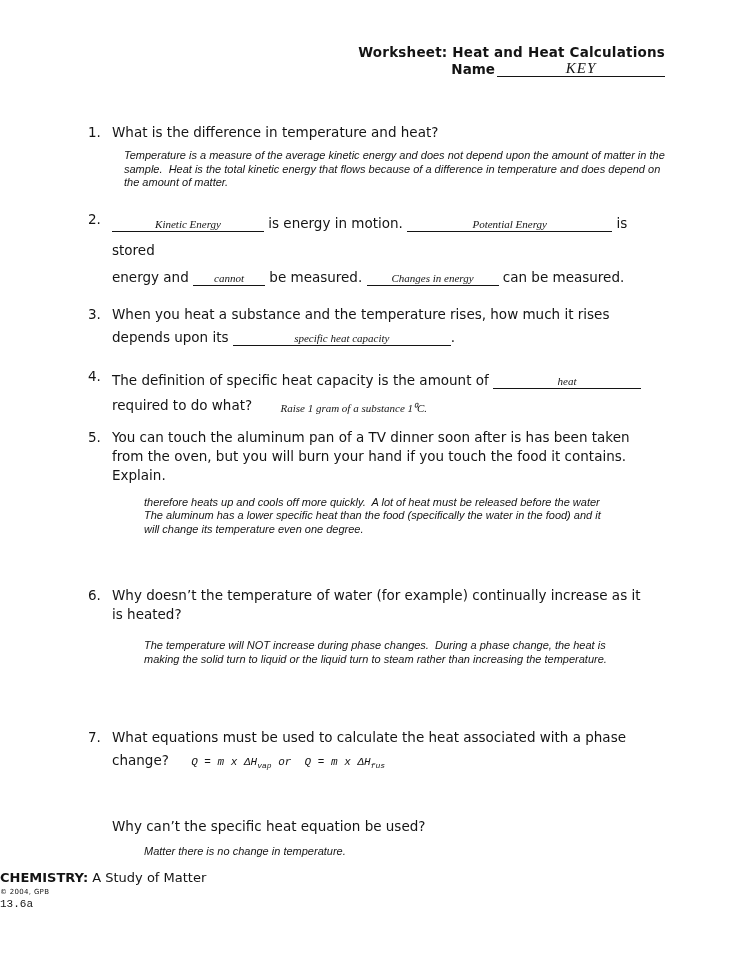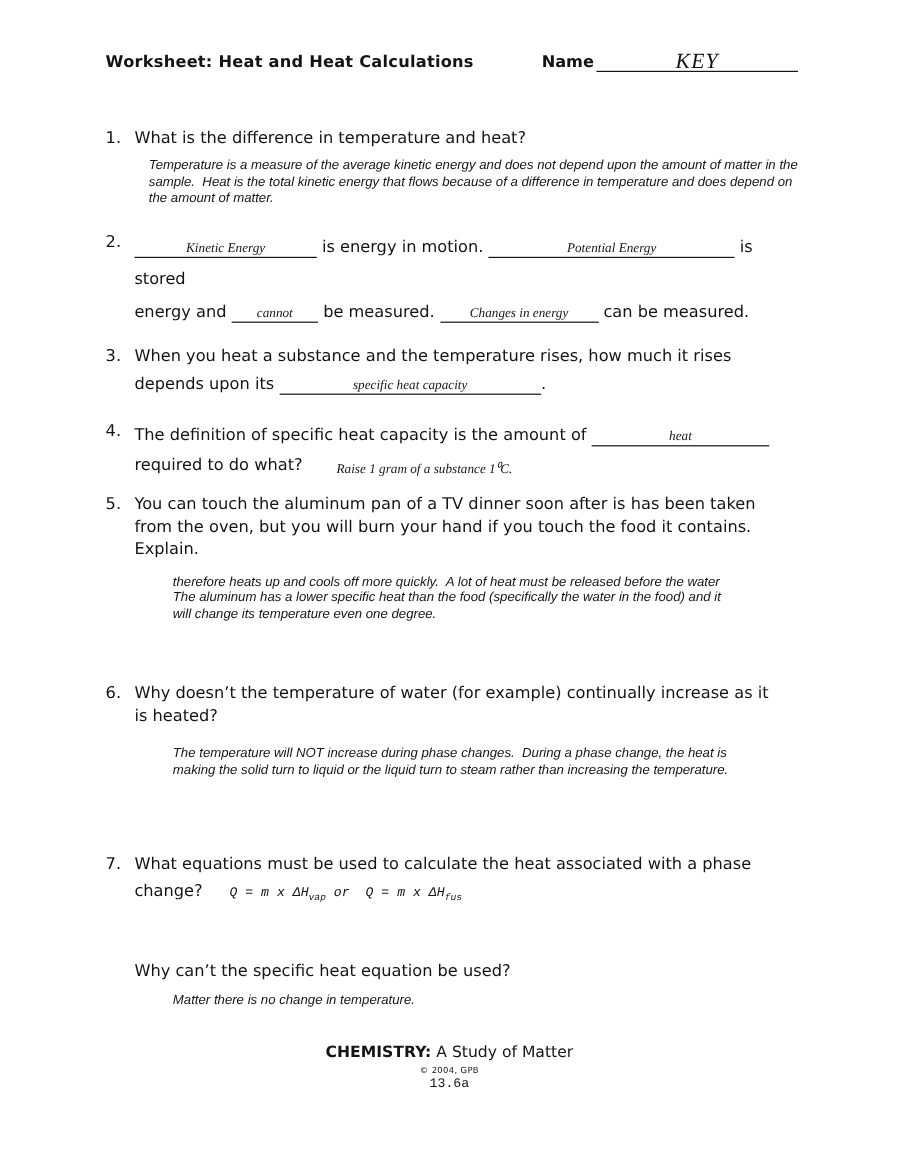--- a/index.html
+++ b/index.html
@@ -2,26 +2,26 @@
 <html><head>
 <meta charset="utf-8">
 <style>
   html, body { margin:0; padding:0; background:#ffffff; }
   .page {
     width:749px; height:970px; box-sizing:border-box;
     background:#ffffff; color:#141414; position:relative; overflow:hidden;
     padding:44px 84px 0 88px;
     font-family:"DejaVu Sans", sans-serif;
   }
-  .header { display:flex; justify-content:space-between; align-items:flex-end; }
+  .header { display:flex; justify-content:center; align-items:flex-end;flex-direction:column; }
   .title { font-size:13.5px; font-weight:bold; letter-spacing:.2px; }
   .name-block { display:flex; align-items:flex-end; }
   .name-label { font-size:13.5px; font-weight:bold; }
   .name-line { display:inline-block; width:168px; border-bottom:1.4px solid #141414; text-align:center; margin-left:2px; line-height:15px; }
-  .name-value { font-family:"Liberation Serif", serif; font-style:italic; font-size:18px; letter-spacing:1px; }
+  .name-value { font-family:"Liberation Serif", serif; font-style:italic; font-size:15px; letter-spacing:1px; }
 
   .question { display:flex; }
   .q-num { width:24px; flex:none; font-size:13.5px; line-height:19px; }
   .q-body { flex:1; min-width:0; }
   .q-text { font-size:13.5px; line-height:19px; }
   .fill-line { line-height:27px; }
 
   .blank { display:inline-block; border-bottom:1.2px solid #141414; text-align:center; line-height:14px; vertical-align:baseline; }
   .blank .ans { font-family:"Liberation Serif", serif; font-style:italic; font-size:11px; }
 
@@ -41,21 +41,21 @@
   .q4 .line2 { margin-top:2px; }
   .q5 { margin-top:12px; }
   .q5 .answer { margin-top:11px; margin-left:32px; }
   .q6 { margin-top:50px; }
   .q6 .answer { margin-top:15px; margin-left:32px; }
   .q7 { margin-top:62px; }
   .q7 .line2 { line-height:27px; }
   .q7 .subq { margin-top:38px; }
   .q7 .answer { margin-top:9px; margin-left:32px; }
 
-  .footer { position:absolute; left:0; right:0; top:870px; text-align:center; }
+  .footer { position:absolute; left:0; right:0; top:870px; text-align:left; }
   .footer-series { font-size:13px; }
   .footer-bold { font-weight:bold; }
   .footer-copy { font-size:7px; margin-top:3px; letter-spacing:.3px; }
   .footer-page { font-family:Liberation Mono, monospace; font-size:11px; margin-top:2px; }
 </style>
 </head>
 <body>
 
 <div class="page">
 

